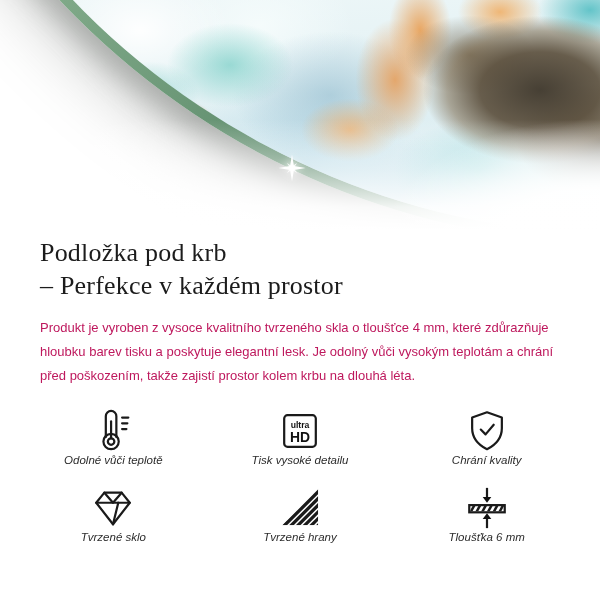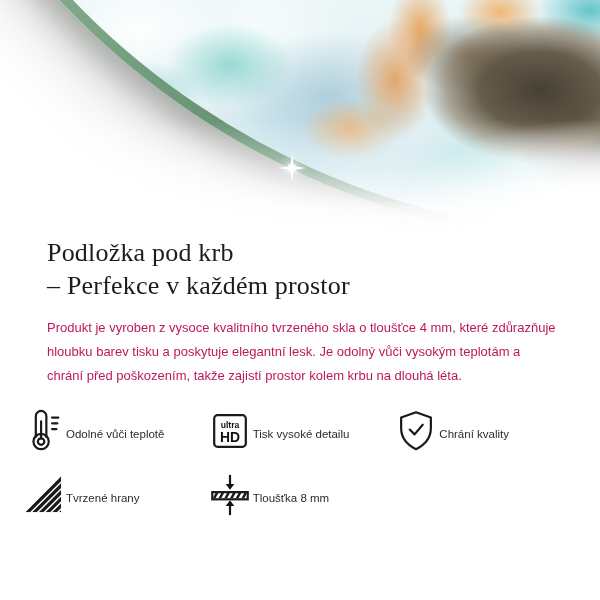--- a/index.html
+++ b/index.html
@@ -44,32 +44,32 @@
   }
   .hero-fade{
     position:absolute;left:0;top:0;width:600px;height:230px;z-index:3;pointer-events:none;
     background:
       radial-gradient(300px 175px at 595px 245px, rgba(255,255,255,.96) 32%, rgba(255,255,255,0) 72%),
       linear-gradient(to bottom, rgba(255,255,255,0) 52%, rgba(255,255,255,.5) 74%, rgba(255,255,255,.92) 90%, #ffffff 100%);
   }
   .sparkle{position:absolute;left:276px;top:152px;width:32px;height:32px;z-index:4;
     filter:drop-shadow(0 0 5px rgba(255,255,255,.95));}
   
-  .content{padding:0 40px;margin-left:7px;}
+  .content{padding:0 40px;}
   .title{
     font-family:"Liberation Serif", serif;font-weight:500;color:#1c1c1c;
     font-size:26px;line-height:33px;margin:6px 0 0;letter-spacing:.2px;
   }
   .desc{font-size:13px;line-height:24px;color:#be185d;margin:14px 0 0;}
   
   .features{display:grid;grid-template-columns:repeat(3,1fr);row-gap:18px;
     padding:0 20px;margin-top:20px;}
-  .feature{display:flex;flex-direction:row;align-items:center;text-align:left;}
+  .feature{display:flex;flex-direction:column;align-items:center;text-align:left;}
   .feature svg{width:46px;height:46px;display:block;}
-  .feature .flabel{margin-top:7px;font-size:11.5px;line-height:13px;color:#2c2c2c;}
+  .feature .flabel{font-size:11.5px;line-height:13px;color:#2c2c2c;font-style:italic;}
   .stroke{fill:none;stroke:#1a1a1a;stroke-width:2.3;}
   .round{stroke-linecap:round;stroke-linejoin:round;}
 </style>
 </head>
 <body>
 
 <div class="hero">
   <div class="glass-edge"></div>
   <div class="glass-art"></div>
   <div class="hero-fade"></div>
@@ -112,20 +112,29 @@
   </div>
 
   <div class="feature">
     <svg viewBox="0 0 48 48">
       <path class="stroke round" d="M24 4.5 L39.5 10 V21 C39.5 31.5 32.5 38.6 24 43 C15.5 38.6 8.5 31.5 8.5 21 V10 Z"></path>
       <path class="stroke round" d="M17.5 22.5 L22.5 27.5 L31 17.5"></path>
     </svg>
     <div class="flabel">Chrání kvality</div>
   </div>
 
+  <div class="feature">
+    <svg viewBox="0 0 48 48">
+      <path class="stroke round" d="M15 8 H33 L41.5 18.5 L24 41 L6.5 18.5 Z"></path>
+      <path class="stroke round" d="M6.5 18.5 H41.5" stroke-width="1.8"></path>
+      <path class="stroke round" d="M15 8 L24 18.5 L33 8" stroke-width="1.8"></path>
+      <path class="stroke round" d="M29.5 18.5 L24 41" stroke-width="1.8"></path>
+    </svg>
+    <div class="flabel">Tvrzené sklo</div>
+  </div>
 
   <div class="feature">
     <svg viewBox="0 0 48 48">
       <defs>
         <clipPath id="triClip">
             <path d="M5 42 L43 42 L43 3.5 Z"></path>
           </clipPath>
       </defs>
       <g clip-path="url(#triClip)" stroke="#1a1a1a" stroke-width="3.4">
         <line x1="2" y1="48" x2="48" y2="2"></line>
@@ -153,16 +162,16 @@
         <line x1="6" y1="30" x2="12" y2="19"></line>
         <line x1="12" y1="30" x2="18" y2="19"></line>
         <line x1="18" y1="30" x2="24" y2="19"></line>
         <line x1="24" y1="30" x2="30" y2="19"></line>
         <line x1="30" y1="30" x2="36" y2="19"></line>
         <line x1="36" y1="30" x2="42" y2="19"></line>
       </g>
       <line class="stroke" x1="24" y1="45" x2="24" y2="34.5" stroke-width="2.4"></line>
       <path d="M19.5 35.5 L24 29.5 L28.5 35.5 Z" fill="#111111"></path>
     </svg>
-    <div class="flabel">Tloušťka 8 mm</div>
+    <div class="flabel">Tloušťka 6 mm</div>
   </div>
 
 </div>
 
 </body></html>

